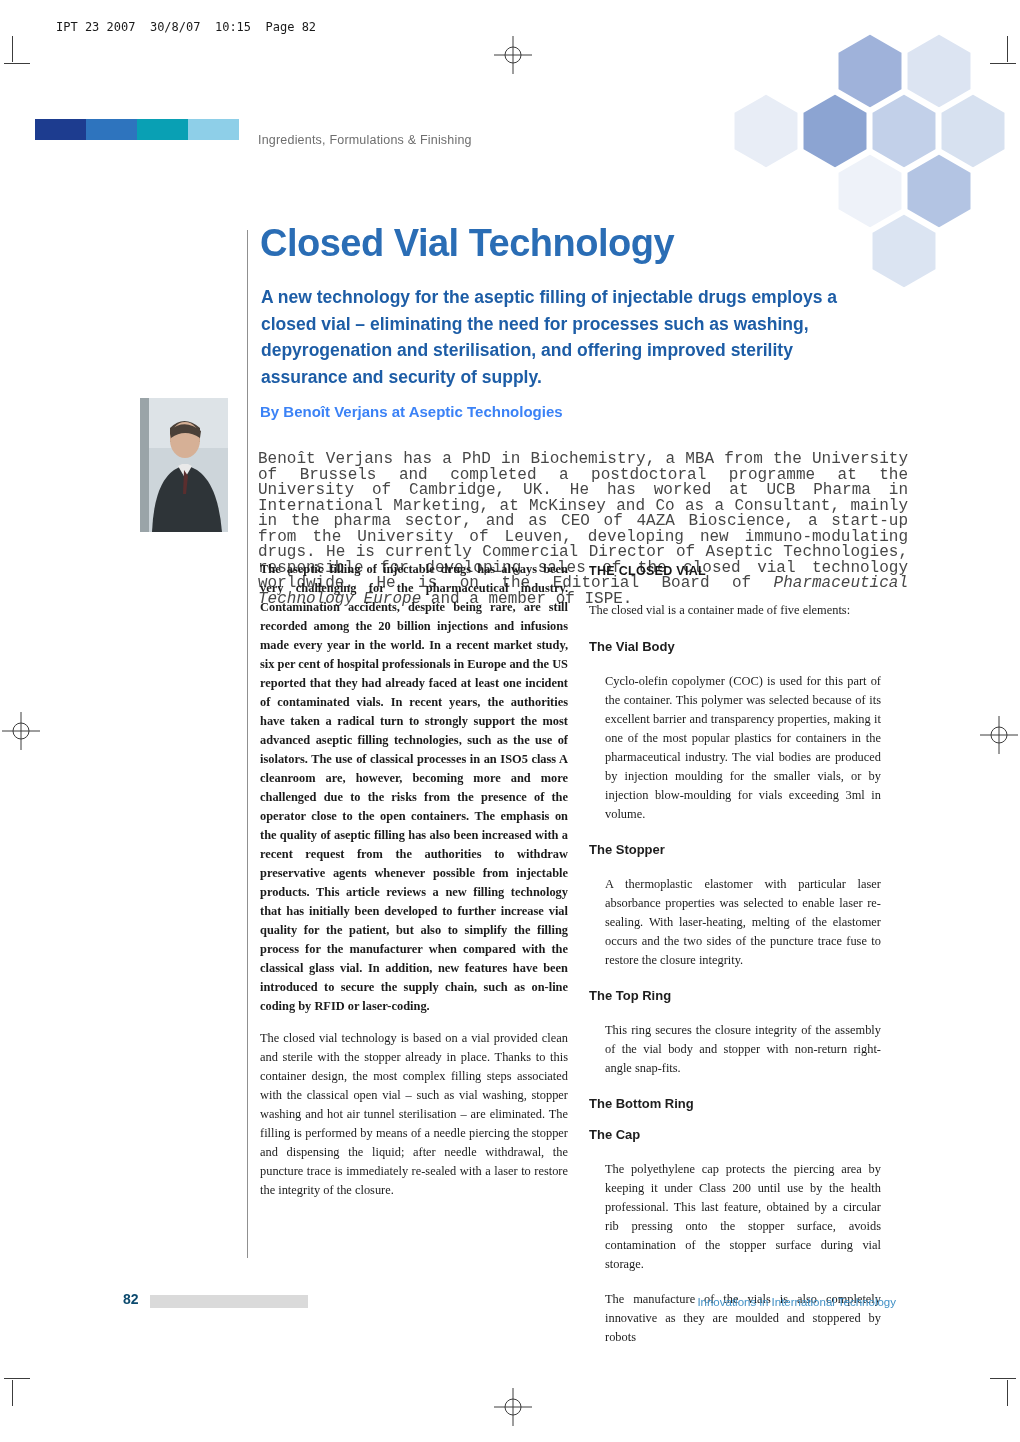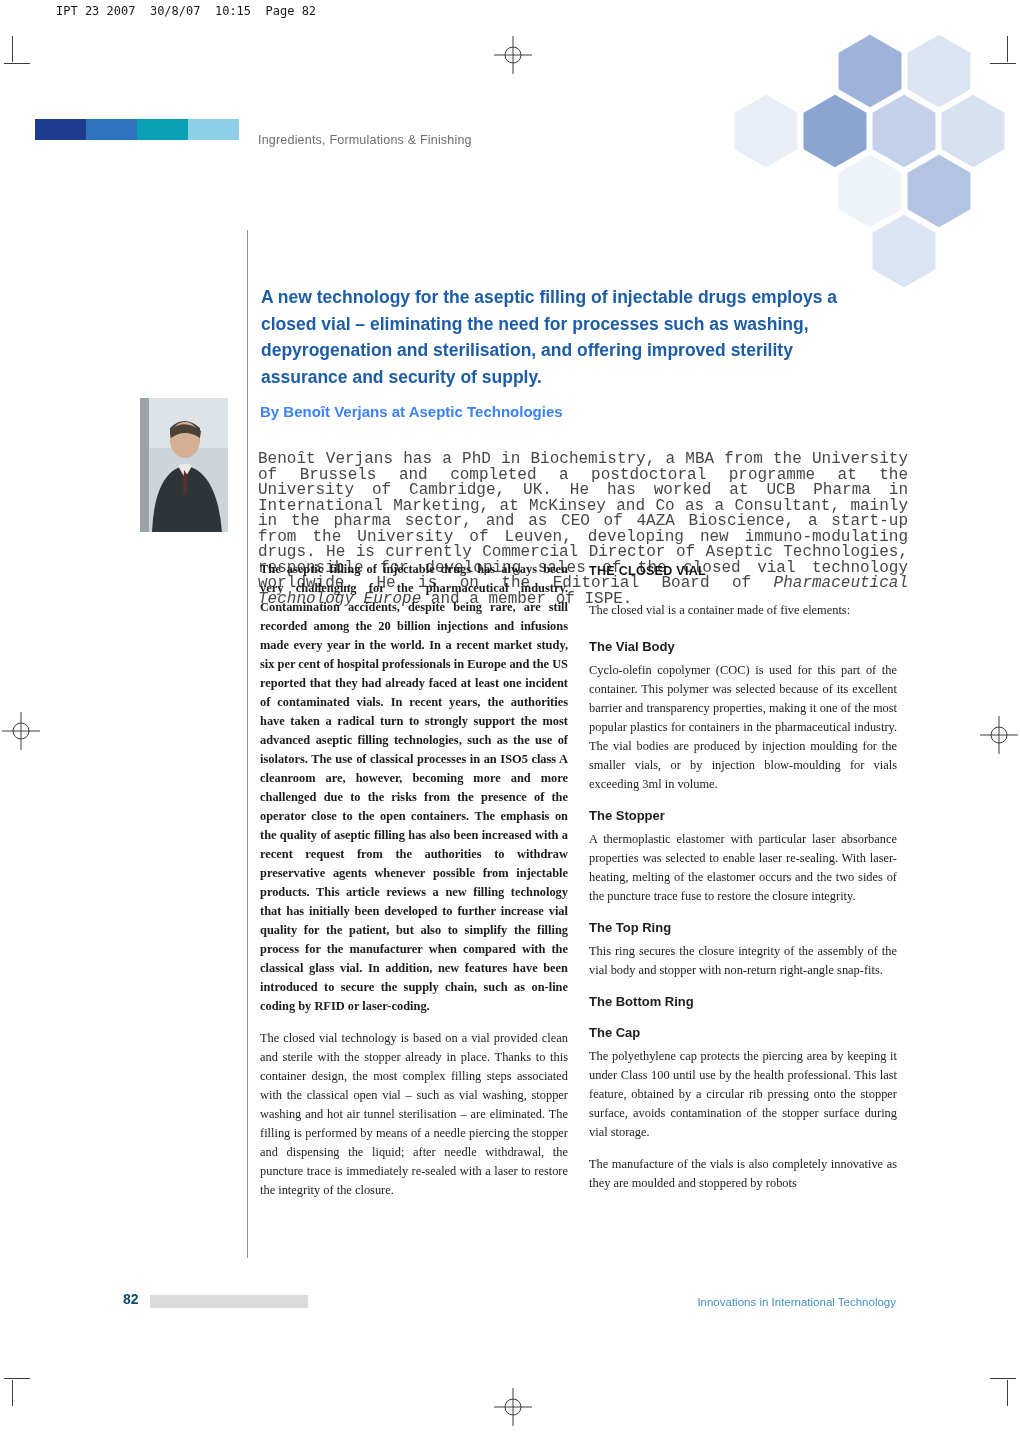--- a/index.html
+++ b/index.html
@@ -1,20 +1,20 @@
 <!DOCTYPE html>
 <html><head>
 <meta charset="utf-8">
 <style>
   html,body{margin:0;padding:0;background:#ffffff;}
   .page{position:relative;width:1020px;height:1442px;background:#ffffff;overflow:hidden;
         font-family:"Liberation Sans",sans-serif;color:#1c1c1c;}
 
   
-  .slug{position:absolute;left:56px;top:4px;font-family:"DejaVu Sans Mono",monospace;
+  .slug{position:absolute;left:56px;top:20px;font-family:"DejaVu Sans Mono",monospace;
         font-size:12px;color:#1a1a1a;white-space:pre;text-align:center;}
   .crop{position:absolute;background:#3c3c3c;}
   .reg{position:absolute;}
 
   
   .palette{position:absolute;left:35px;top:119px;display:flex;}
   .palette .sw{width:51px;height:21px;}
   .sw0{background:#1d3c8f;} .sw1{background:#2e74be;} .sw2{background:#09a0b4;} .sw3{background:#8ecfe8;}
   .section-label{position:absolute;left:258px;top:133px;font-size:12.5px;color:#6e6e6e;letter-spacing:.2px;}
 
@@ -40,21 +40,21 @@
   .col-right{position:absolute;left:589px;top:560px;width:308px;}
   .body-serif{font-family:"Liberation Serif",serif;font-size:12.4px;line-height:19px;
               color:#1b1b1b;text-align:justify;}
   .para{margin:0 0 13px 0;}
   .col-left .para1{font-weight:bold;}
   .rc-heading{font-family:"Liberation Sans",sans-serif;font-size:12.5px;font-weight:bold;
               color:#161616;letter-spacing:.3px;margin:2px 0 20px 0;}
   .rc-intro{margin:0 0 17px 0;}
   .rc-sub{font-family:"Liberation Sans",sans-serif;font-size:13px;font-weight:bold;
           color:#1d1d1d;margin:12px 0 5px 0;}
-  .rc-body{margin:0;}
+  .rc-body{margin:16px;}
   .rc-outro{margin-top:13px;}
 
   
   .footer-num{position:absolute;left:123px;top:1291px;font-size:14px;font-weight:bold;color:#0c4a6e;}
   .footer-bar{position:absolute;left:150px;top:1295px;width:158px;height:13px;background:#dadada;}
   .footer-journal{position:absolute;left:560px;top:1296px;width:336px;font-size:11.5px;
                   color:#4190c5;text-align:right;}
 </style>
 </head>
 <body>
@@ -110,20 +110,21 @@
     <use href="#hex" transform="translate(36,105)" fill="#e8edf6"></use>
     <use href="#hex" transform="translate(105,105)" fill="#8ca4d2"></use>
     <use href="#hex" transform="translate(174,105)" fill="#c2d0e9"></use>
     <use href="#hex" transform="translate(243,105)" fill="#d7e1f0"></use>
     <use href="#hex" transform="translate(140,165)" fill="#eef2f9"></use>
     <use href="#hex" transform="translate(209,165)" fill="#b3c4e3"></use>
     <use href="#hex" transform="translate(174,225)" fill="#dbe4f2"></use>
   </svg>
 
   <div class="vrule"></div>
+  <div class="title">Closed Vial Technology</div>
   <div class="standfirst">A new technology for the aseptic filling of injectable drugs employs a closed vial – eliminating the need for processes such as washing, depyrogenation and sterilisation, and offering improved sterility assurance and security of supply.</div>
 
   <svg class="photo" viewBox="0 0 88 134">
     <rect x="0" y="0" width="88" height="134" fill="#cdd5da"></rect>
     <rect x="0" y="0" width="9" height="134" fill="#9aa4a8"></rect>
     <rect x="9" y="0" width="79" height="50" fill="#dde3e7"></rect>
     <path d="M30 30 Q44 16 60 30 L60 44 Q44 36 30 44 Z" fill="#4a4038"></path>
     <ellipse cx="45" cy="42" rx="15" ry="18" fill="#d6b096"></ellipse>
     <path d="M30 32 Q45 20 61 33 L60 40 Q45 30 31 40 Z" fill="#4a4038"></path>
     <path d="M12 134 Q14 86 34 72 L45 66 L57 72 Q78 86 82 134 Z" fill="#2e3438"></path>
@@ -150,21 +151,21 @@
 
     <div class="rc-sub">The Stopper</div>
     <p class="rc-body">A thermoplastic elastomer with particular laser absorbance properties was selected to enable laser re-sealing. With laser-heating, melting of the elastomer occurs and the two sides of the puncture trace fuse to restore the closure integrity.</p>
 
     <div class="rc-sub">The Top Ring</div>
     <p class="rc-body">This ring secures the closure integrity of the assembly of the vial body and stopper with non-return right-angle snap-fits.</p>
 
     <div class="rc-sub">The Bottom Ring</div>
 
     <div class="rc-sub">The Cap</div>
-    <p class="rc-body">The polyethylene cap protects the piercing area by keeping it under Class 100 until use by the health professional. This last feature, obtained by a circular rib pressing onto the stopper surface, avoids contamination of the stopper surface during vial storage.</p>
+    <p class="rc-body">The polyethylene cap protects the piercing area by keeping it under Class 200 until use by the health professional. This last feature, obtained by a circular rib pressing onto the stopper surface, avoids contamination of the stopper surface during vial storage.</p>
 
     <p class="rc-body rc-outro">The manufacture of the vials is also completely innovative as they are moulded and stoppered by robots</p>
   </div>
 
   <div class="footer-num">82</div>
   <div class="footer-bar"></div>
   <div class="footer-journal">Innovations in International Technology</div>
 
 </div>
 

